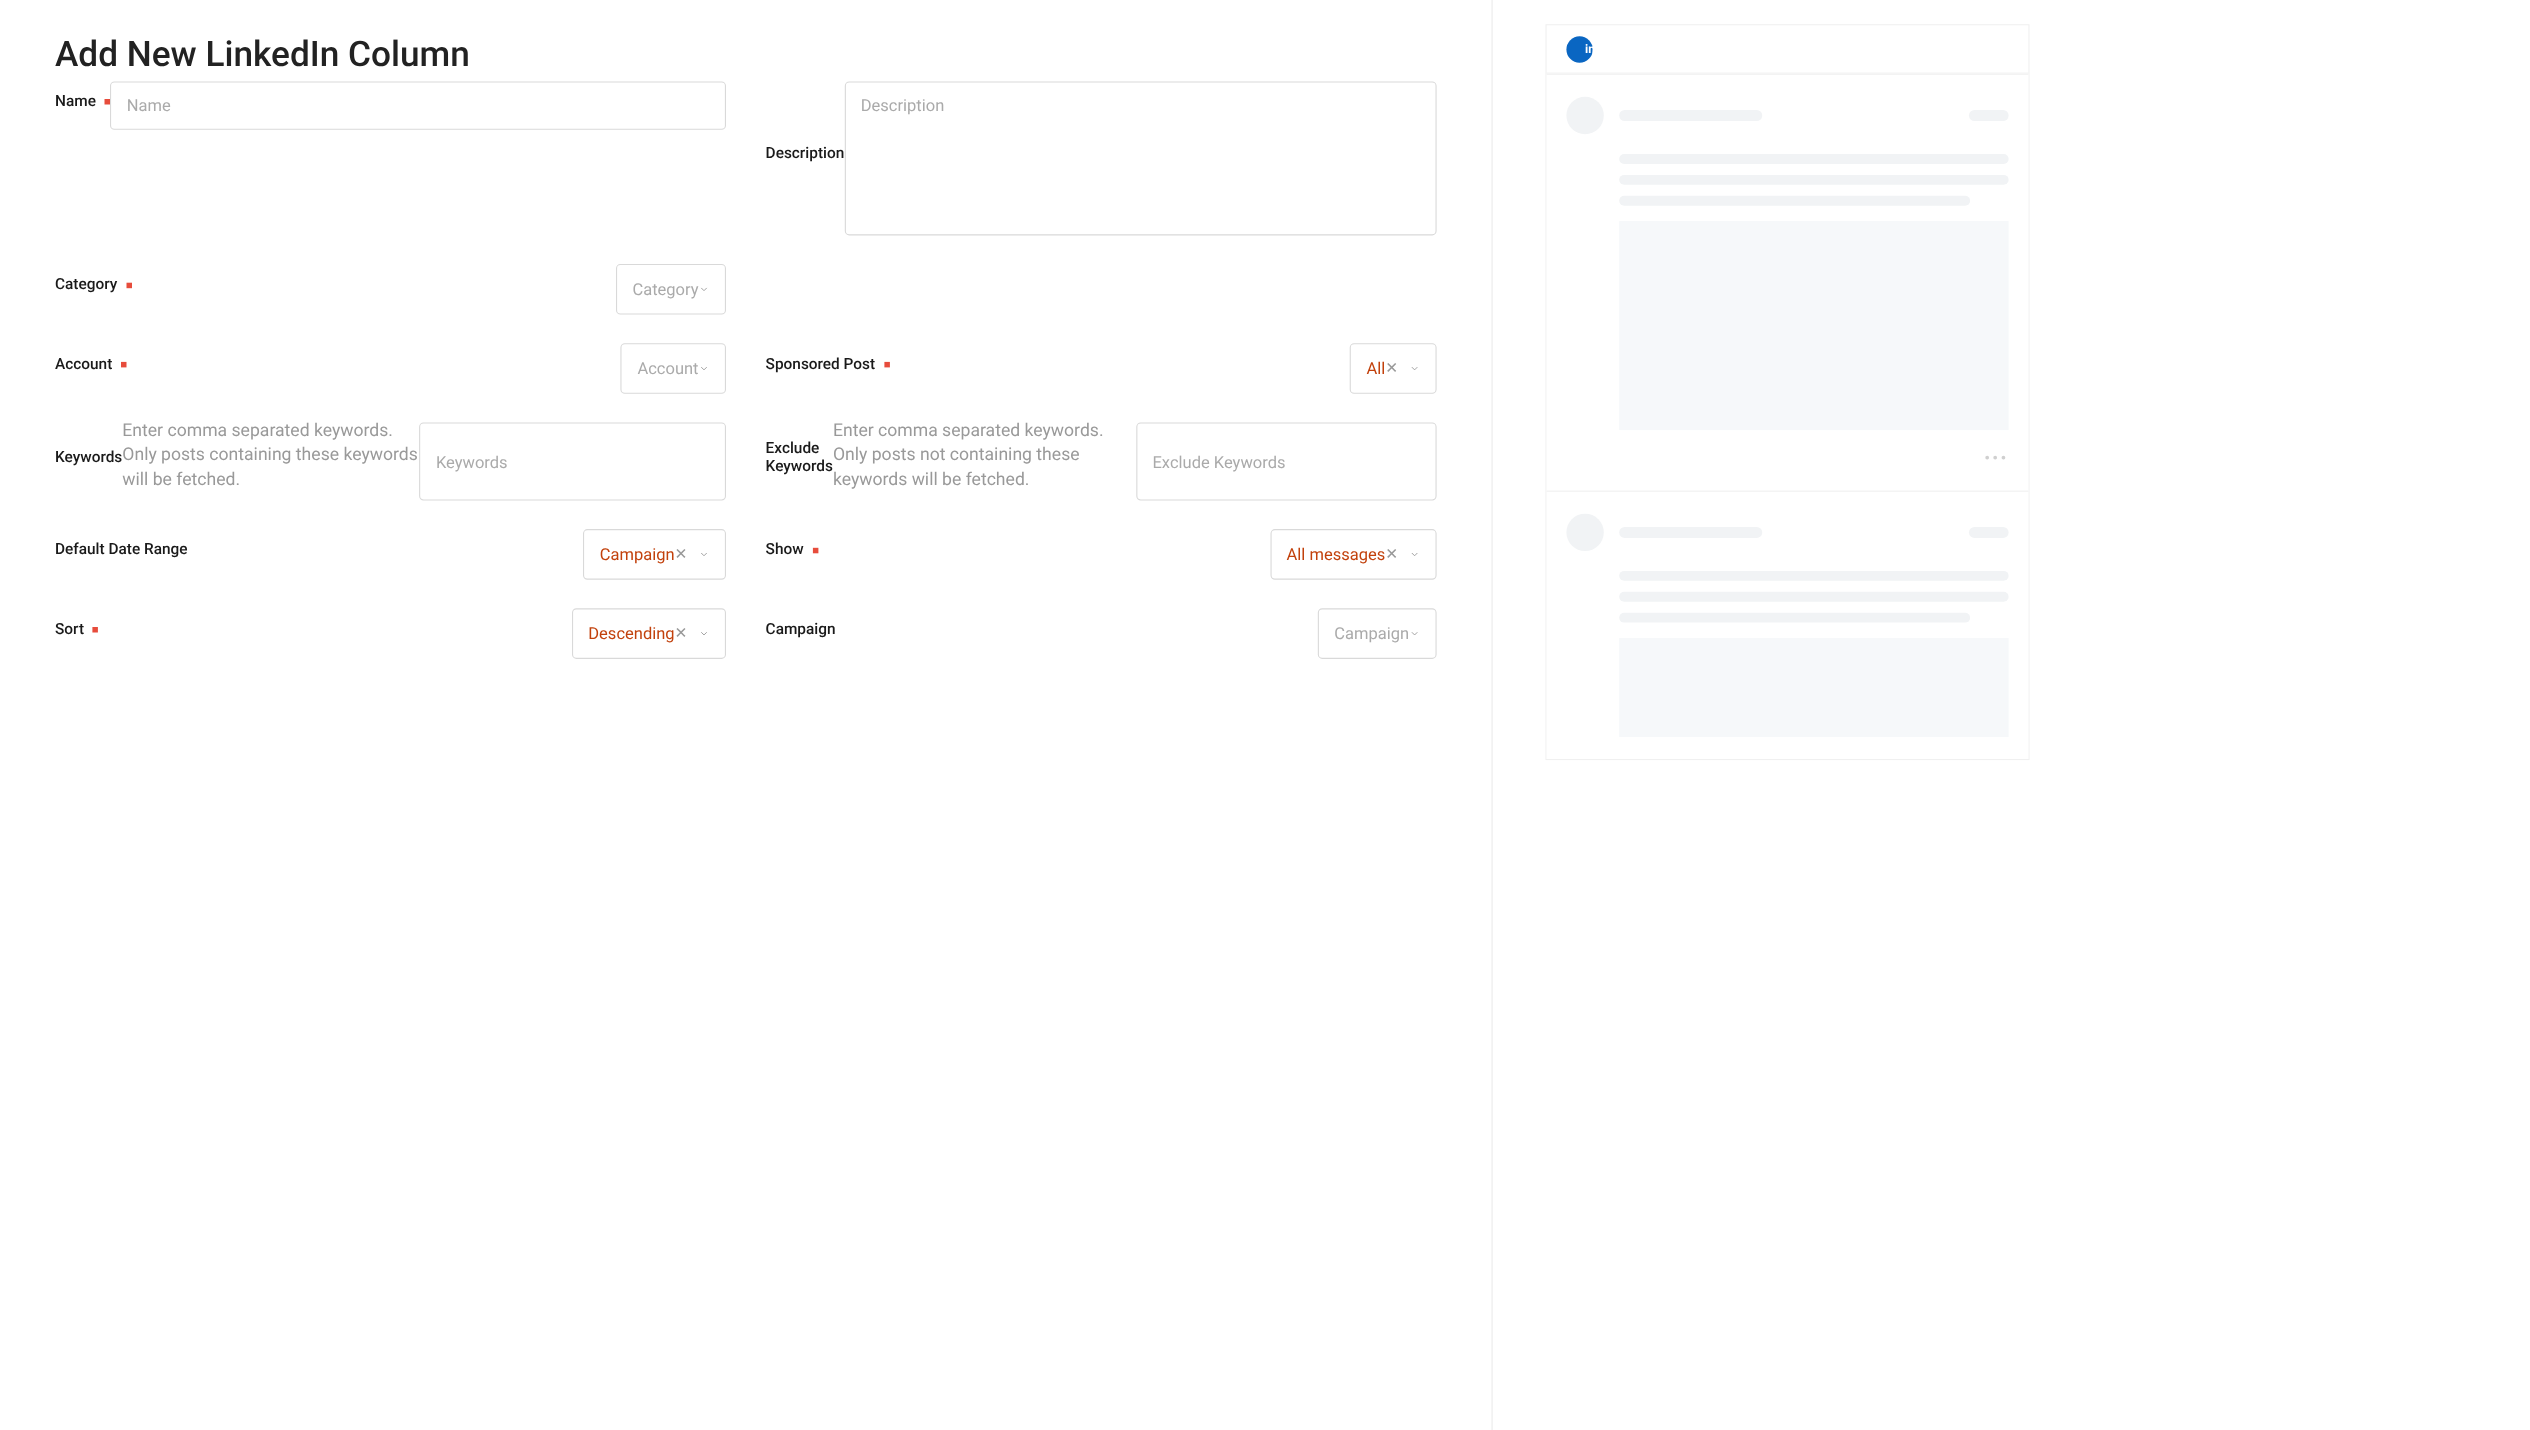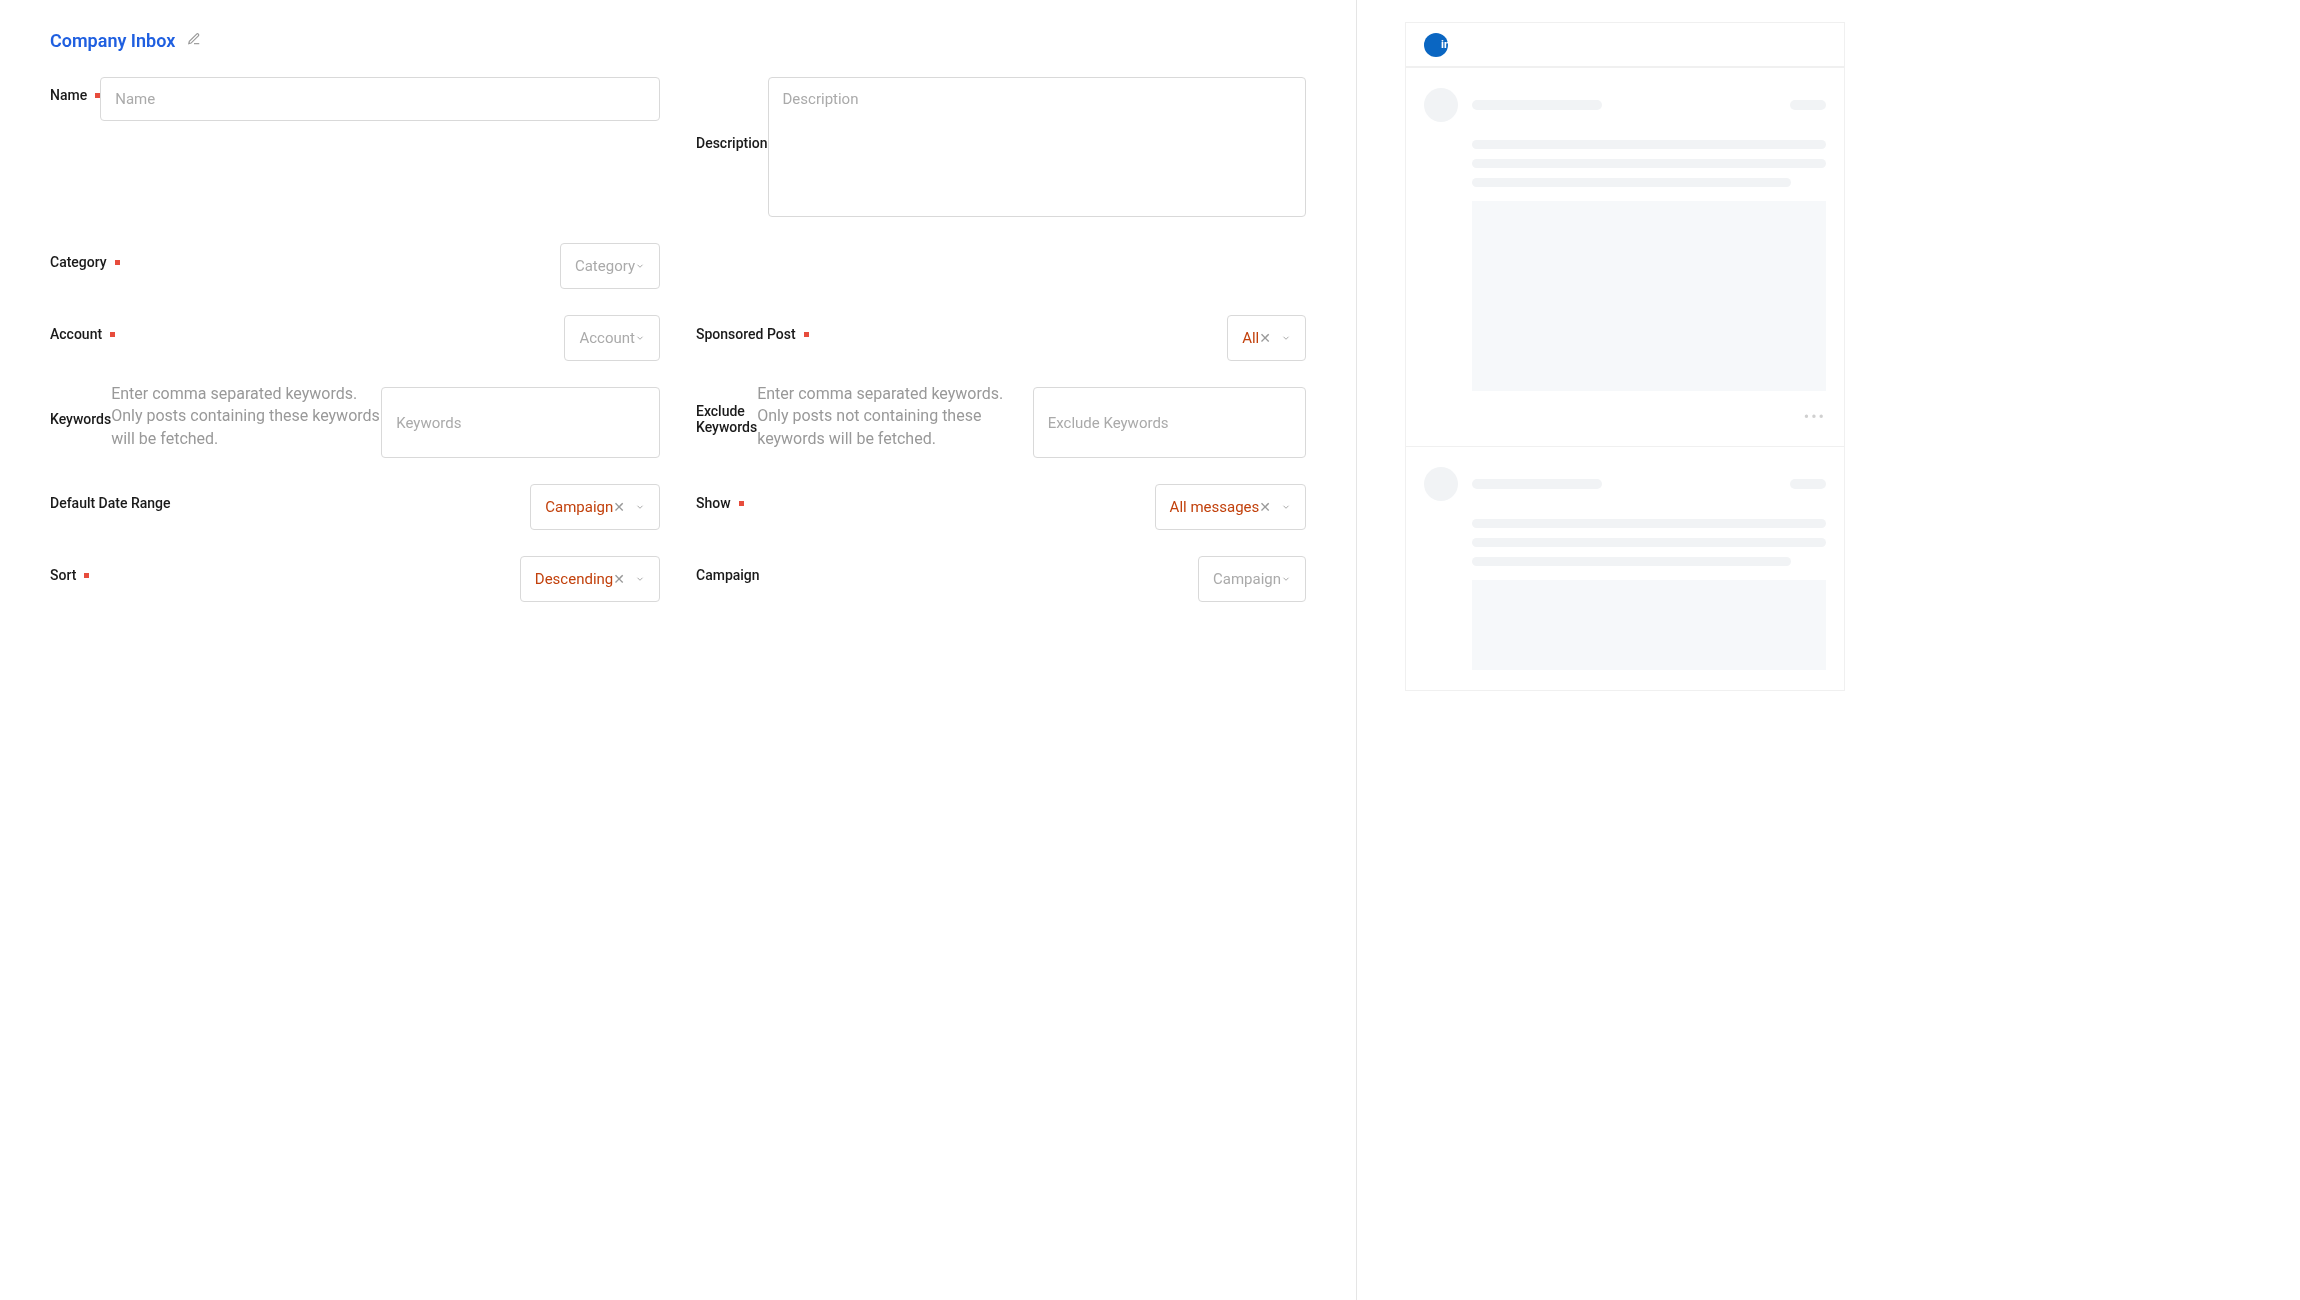--- a/index.html
+++ b/index.html
@@ -249,30 +249,22 @@
     .skel-dots {
       color: #d0d0d0;
       font-size: 16px;
       letter-spacing: 2px;
     }
   </style>
 </head>
 <body>
 
 <div class="left-panel">
-
-  <div class="section-name-row">
-    <span class="section-name">Company Inbox</span>
-    <span>
-      <svg class="edit-icon" viewBox="0 0 24 24" fill="none" stroke="currentColor" stroke-width="2">
-          <path d="M12 20h9"></path>
-          <path d="M16.5 3.5a2.12 2.12 0 013 3L7 19l-4 1 1-4z"></path>
-        </svg>
-    </span>
-  </div>
+  <h1 class="page-title">Add New LinkedIn Column</h1>
+
 
 
   <div class="form-grid">
 
     <div class="form-field col1" style="grid-row:1">
       <label class="field-label">
         <span>Name</span>
           <span class="required-dot"></span>
       </label>
       <input class="input" type="text" placeholder="Name" style="">

